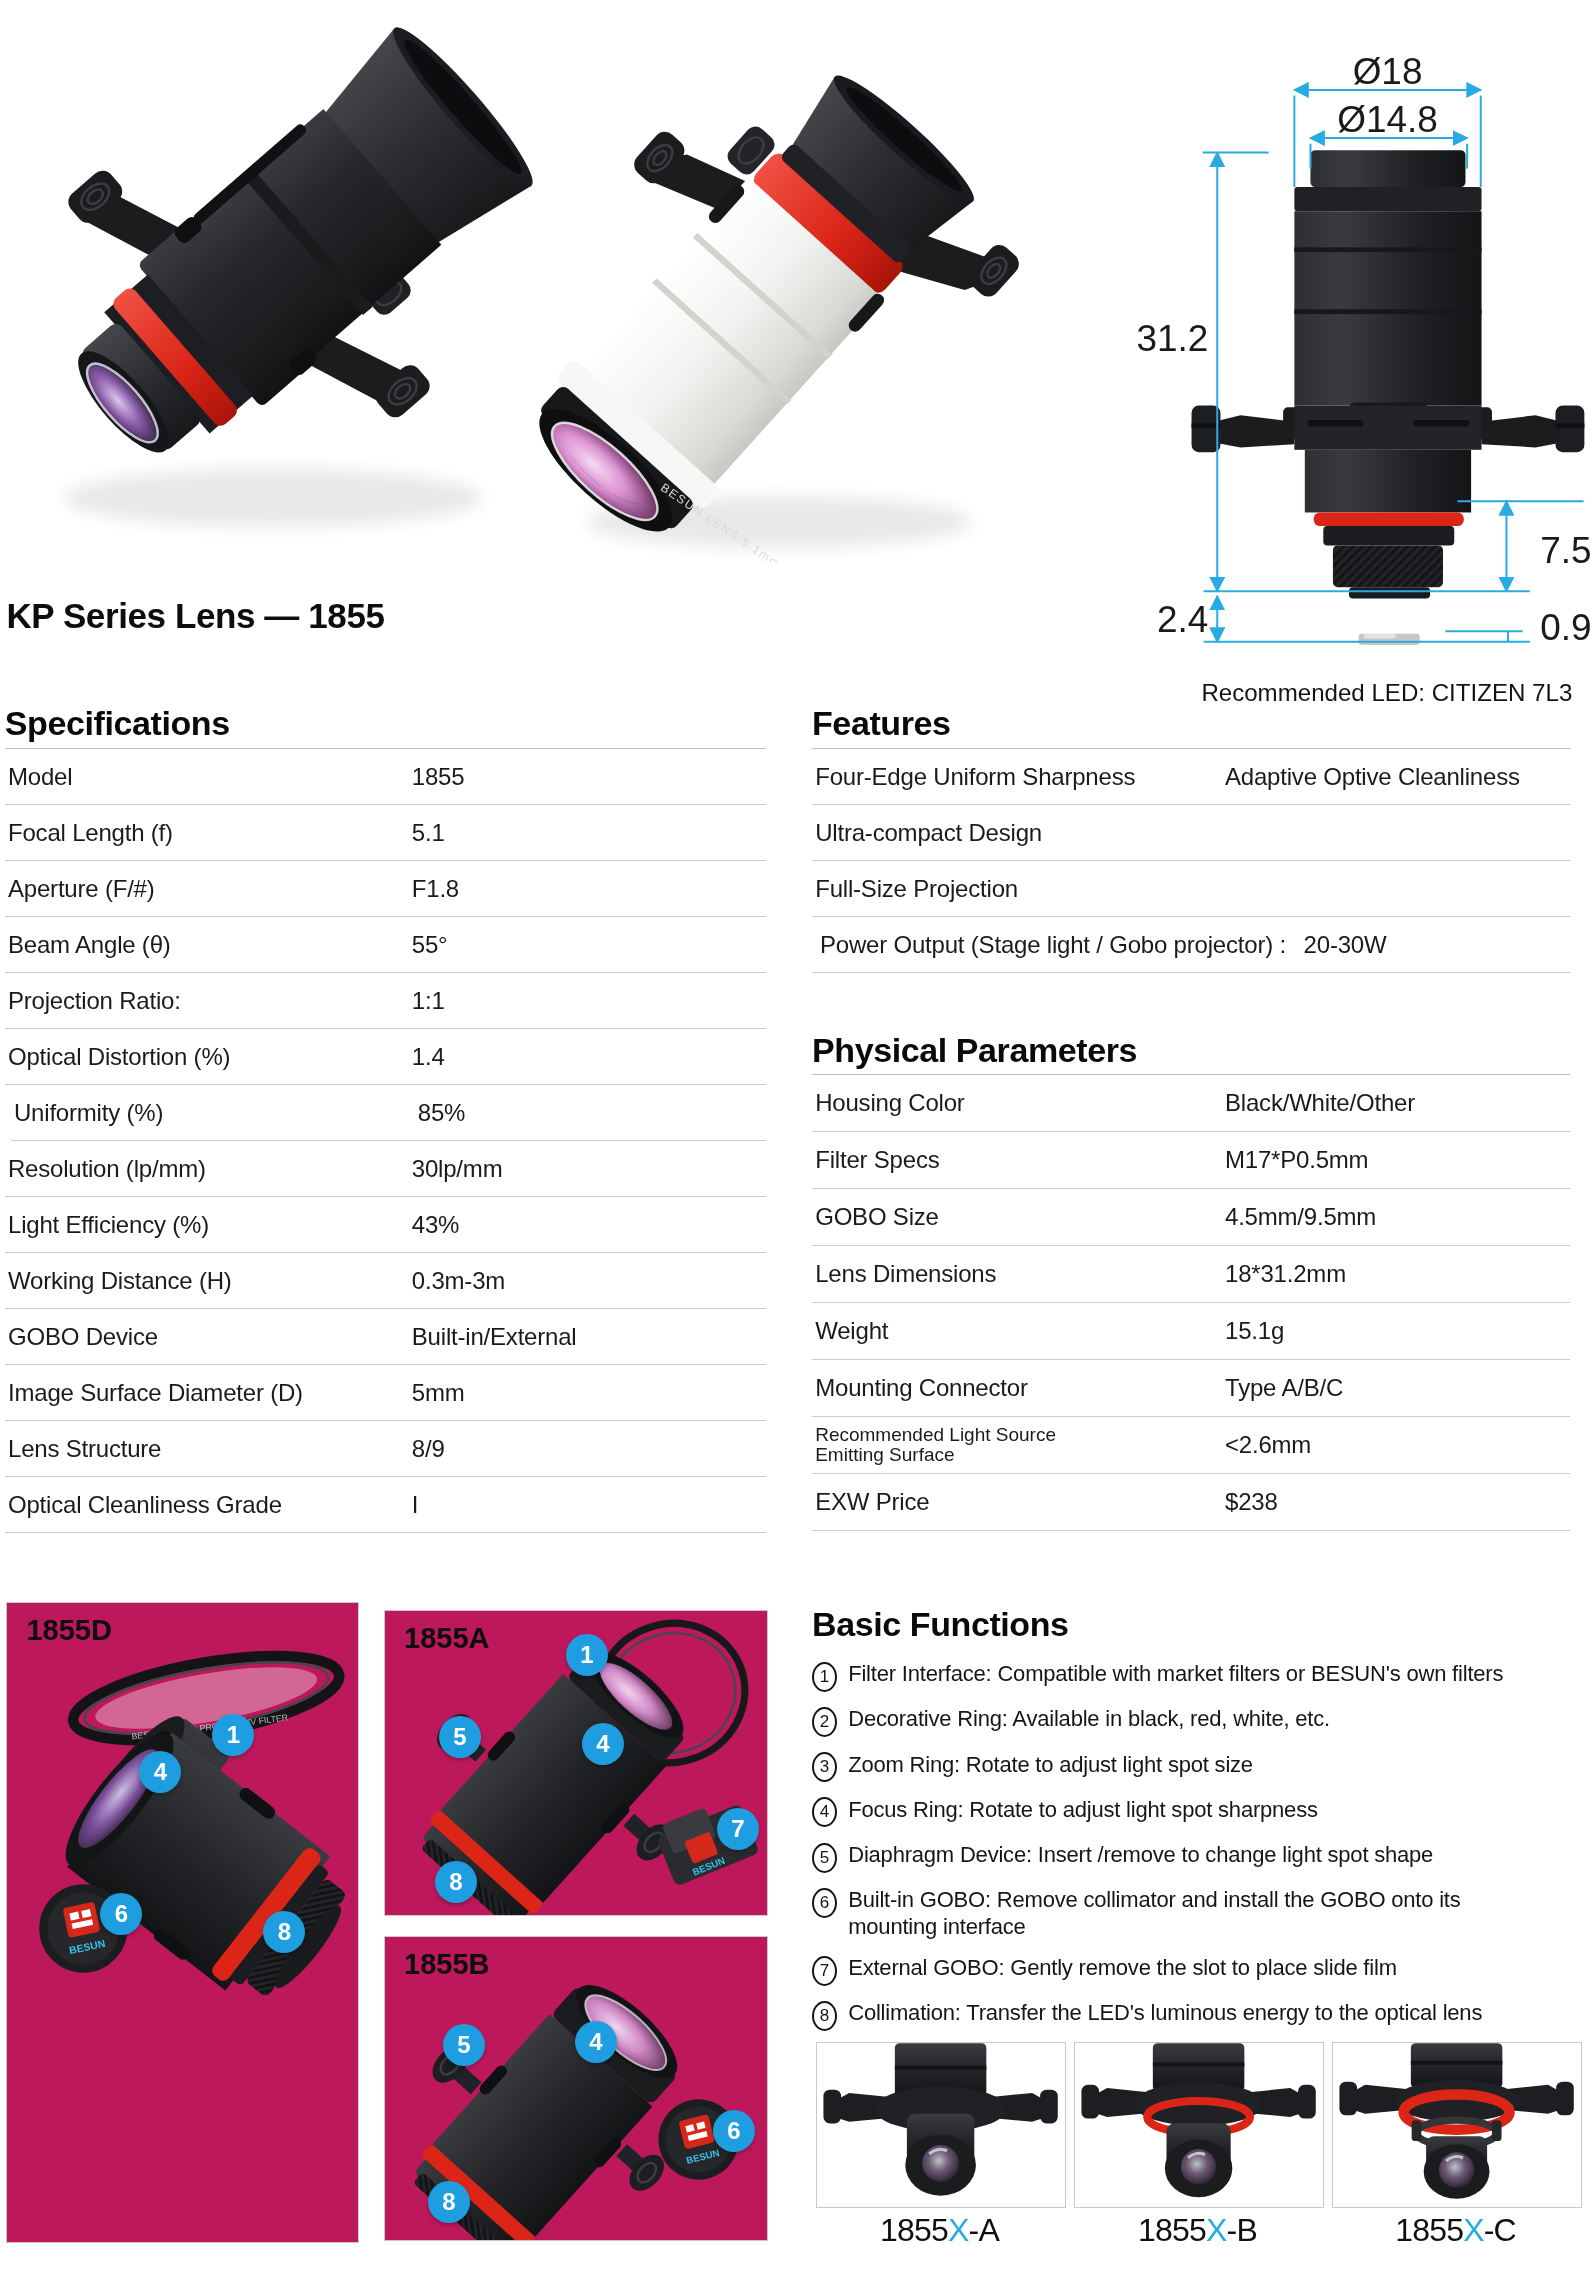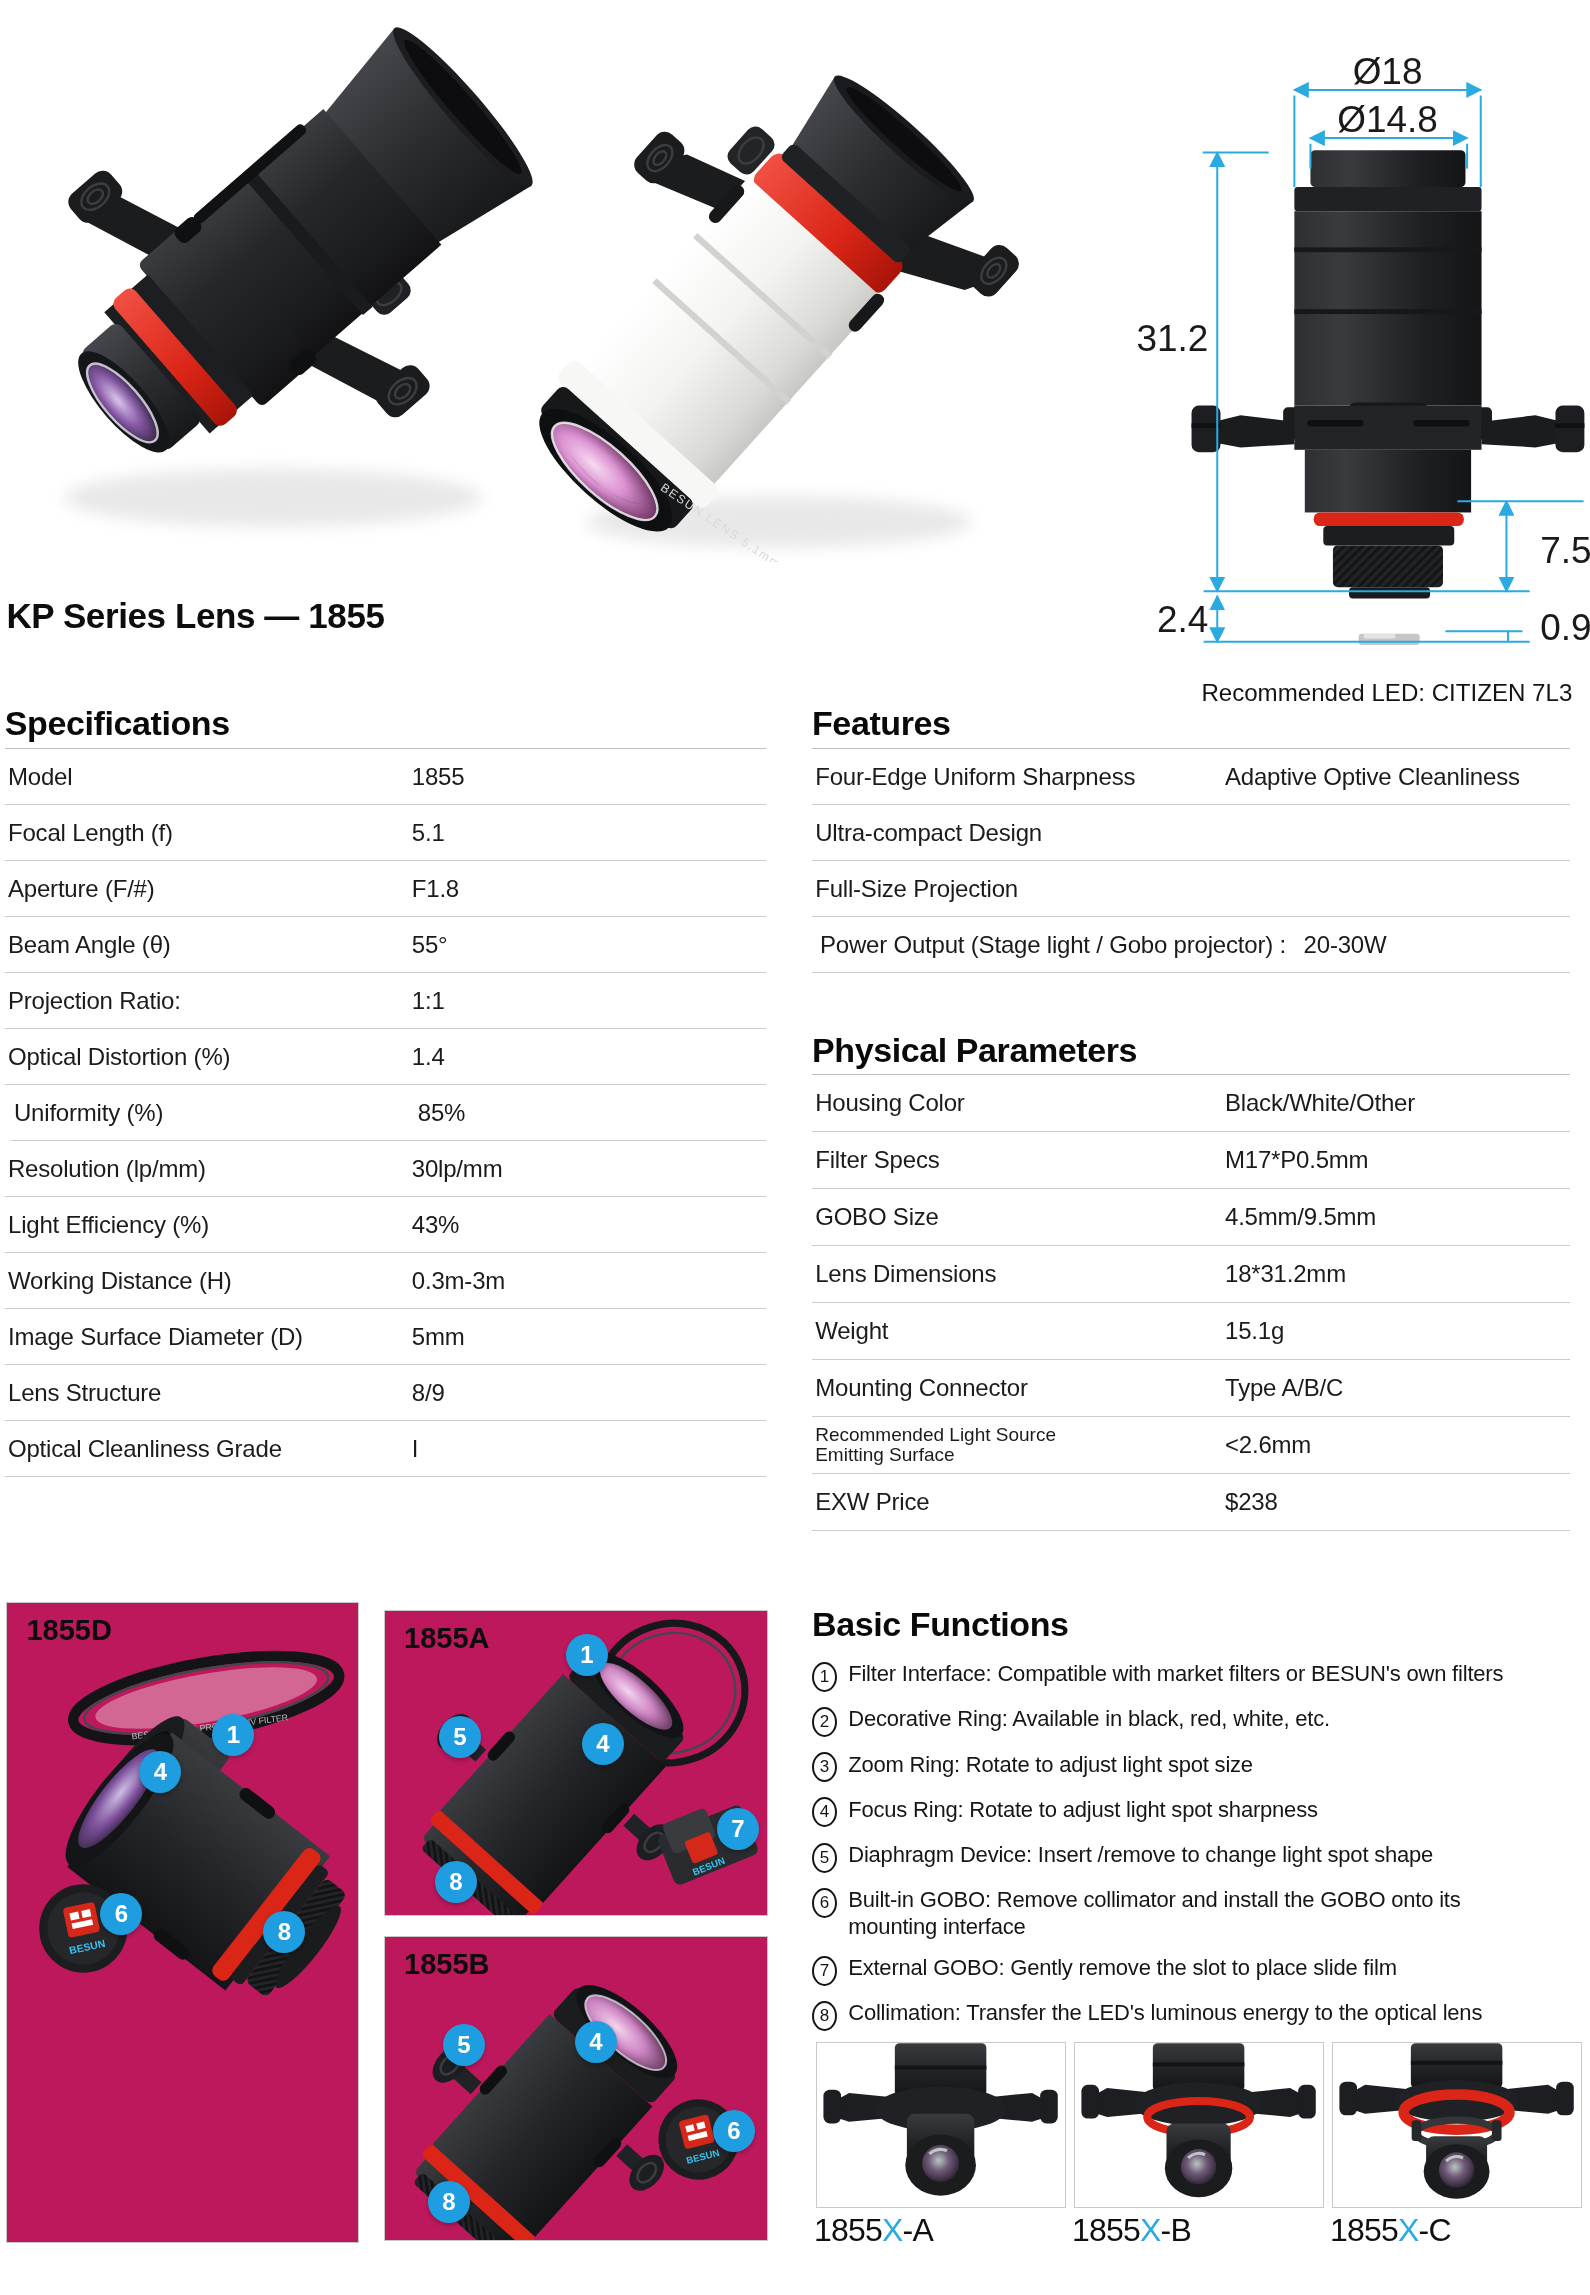--- a/index.html
+++ b/index.html
@@ -34,21 +34,21 @@
   
   .panel{position:absolute;border:1.6px solid #c9c9c9;background:#be185d;}
   .ptitle{position:absolute;left:19px;top:11.2px;font-size:29px;font-weight:bold;color:#0d0d0d;z-index:3;}
   .panel svg{position:absolute;left:0;top:0;}
   .badge{position:absolute;width:42px;height:42px;border-radius:50%;background:#1E9EE0;
          color:#fff;display:flex;align-items:center;justify-content:center;
          font-size:24px;font-weight:bold;transform:translate(-50%,-50%);
          box-shadow:0 2.4px 4px rgba(0,0,0,.25);z-index:4;}
   
   .xbox{position:absolute;width:248px;height:164px;border:1.6px solid #c9c9c9;background:#fff;overflow:hidden;}
-  .xlabel{position:absolute;width:251px;font-size:32px;color:#0f0f0f;letter-spacing:-0.8px;}
+  .xlabel{position:absolute;width:251px;text-align:center;font-size:32px;color:#0f0f0f;letter-spacing:-0.8px;}
   .xblue{color:#29ABE2;}
   svg text{font-family:"Liberation Sans",sans-serif;}
 </style>
 </head>
 <body>
 
 <div class="page">
 
   <svg class="abs" style="left:16px;top:0;" width="1012" height="562" viewBox="0 0 1260 700">
     <defs>
@@ -289,20 +289,24 @@
       </div>
     <div class="trow" style="height:55px;">
       <span class="tl">Light Efficiency (%)</span>
       <span class="tv">43%</span>
       </div>
     <div class="trow" style="height:55px;">
       <span class="tl">Working Distance (H)</span>
       <span class="tv">0.3m-3m</span>
       </div>
     <div class="trow" style="height:55px;">
+      <span class="tl">GOBO Device</span>
+      <span class="tv">Built-in/External</span>
+      </div>
+    <div class="trow" style="height:55px;">
       <span class="tl">Image Surface Diameter (D)</span>
       <span class="tv">5mm</span>
       </div>
     <div class="trow" style="height:55px;">
       <span class="tl">Lens Structure</span>
       <span class="tv">8/9</span>
       </div>
     <div class="trow" style="height:55px;">
       <span class="tl">Optical Cleanliness Grade</span>
       <span class="tv">I</span>

